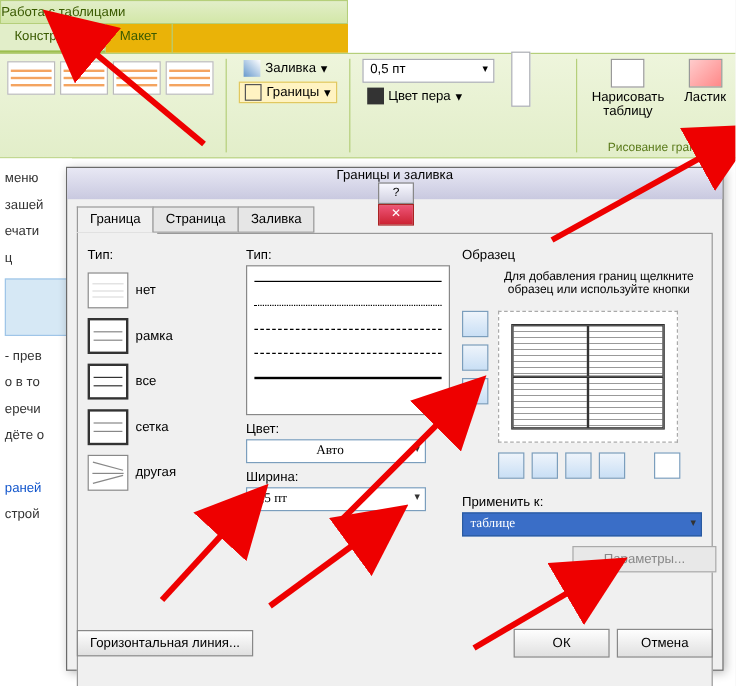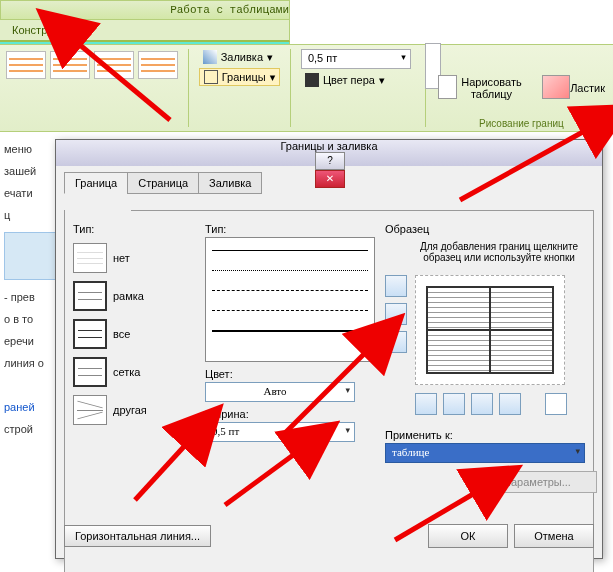--- a/index.html
+++ b/index.html
@@ -1,46 +1,46 @@
 <!DOCTYPE html>
 <html><head>
 <meta charset="utf-8">
 <style>
   * { box-sizing: border-box; margin: 0; padding: 0; font-family: "Segoe UI", Tahoma, sans-serif; font-size: 11px; }
   body { width: 613px; height: 572px; background: #fff; overflow: hidden; position: relative; }
 
   
-  .ribbon-title { position: absolute; left: 0; top: 0; width: 290px; height: 20px; background: linear-gradient(#e2eec9,#d3e7a8); text-align: right; line-height: 18px; color: #3a5a00; border: 1px solid #b5cf7a; font-family: Liberation Mono, monospace; }
-  .ribbon-tabs { position: absolute; left: 0; top: 20px; width: 290px; height: 24px; display: flex; background: #5eead4; flex-direction: column; }
+  .ribbon-title { position: absolute; left: 0; top: 0; width: 290px; height: 20px; background: linear-gradient(#e2eec9,#d3e7a8); text-align: left; line-height: 18px; color: #3a5a00; border: 1px solid #b5cf7a; }
+  .ribbon-tabs { position: absolute; left: 0; top: 20px; width: 290px; height: 24px; display: flex; background: #eab308; }
   .ribbon-tab { padding: 4px 12px; border-right: 1px solid #b5cf7a; color: #3a5a00; cursor: pointer; }
   .ribbon-tab.active { background: #e2eec9; border-bottom: 2px solid #9cbf4f; }
   .ribbon-body { position: absolute; left: 0; top: 44px; width: 613px; height: 88px; background: linear-gradient(#eef5dc,#e2eec9); border-top: 1px solid #b5cf7a; border-bottom: 1px solid #b5cf7a; display: flex; }
   .style-gallery { display: flex; gap: 4px; padding: 6px; }
   .style-thumb { width: 40px; height: 28px; background: #fff; border: 1px solid #bbb; display: flex; flex-direction: column; justify-content: space-evenly; padding: 2px; }
   .style-thumb span { height: 2px; background: #f4a460; }
   .ribbon-sep { width: 1px; background: #b5cf7a; margin: 4px 4px; }
   .ribbon-group { padding: 4px 6px; display: flex; flex-direction: column; gap: 3px; }
   .ribbon-btn { display: flex; align-items: center; gap: 4px; padding: 1px 4px; cursor: pointer; }
   .small-icon { width: 14px; height: 14px; display: inline-block; }
   .ribbon-footer { position: absolute; bottom: 2px; left: 0; right: 0; text-align: center; font-size: 10px; color: #5a7a1a; }
-  .big-btn { display: flex; flex-direction: row; align-items: center; padding: 4px 8px; cursor: pointer; font-size: 10px; text-align: center; }
+  .big-btn { display: flex; flex-direction: column; align-items: center; padding: 4px 8px; cursor: pointer; font-size: 10px; text-align: center; }
   .big-btn .big-icon { width: 28px; height: 24px; border: 1px solid #999; background: #fff; margin-bottom: 2px; }
   .dialog-launch { position: absolute; right: 2px; bottom: 2px; width: 14px; height: 14px; border: 1px solid #7a9a3a; font-size: 9px; text-align: center; line-height: 12px; background: #eef5dc; cursor: pointer; }
   .line-weight { width: 110px; height: 20px; background: #fff; border: 1px solid #abadb3; padding: 2px 16px 2px 6px; position: relative; }
   .line-weight::after { content: "▾"; position: absolute; right: 4px; top: 2px; font-size: 9px; }
   .doc-bg { position: absolute; left: 0; top: 132px; width: 60px; height: 440px; background: #fff; padding: 6px 4px; color: #333; line-height: 22px; }
   .doc-band { background: #d6e8f5; border: 1px solid #9fc5e8; height: 48px; margin: 6px 0; }
 
   
   .dialog { position: absolute; left: 55px; top: 139px; width: 548px; height: 420px; background: #f0f0f0; border: 1px solid #6a6a6a; box-shadow: 2px 2px 8px rgba(0,0,0,.3); }
   .dlg-title { height: 26px; background: linear-gradient(#e8e8f4,#c9c9e0); display: flex; align-items: center; padding: 0 6px; flex-direction: column; }
   .dlg-title span { flex: 1; }
   .dlg-sysbtn { width: 30px; height: 18px; margin-left: 2px; text-align: center; line-height: 16px; border: 1px solid #888; background: linear-gradient(#f8f8ff,#d0d0e0); font-size: 10px; cursor: pointer; }
   .dlg-close { background: linear-gradient(#e57,#c23); color: #fff; border-color: #a22; }
-  .dlg-tabs { display: flex; margin: 6px 8px 16px 8px; }
+  .dlg-tabs { display: flex; margin: 6px 8px 0 8px; }
   .dlg-tab { padding: 4px 10px; border: 1px solid #999; background: #e6e6e6; margin-right: -1px; cursor: pointer; }
   .dlg-tab.active { background: #f0f0f0; border-bottom-color: #f0f0f0; }
   .dlg-pane { border: 1px solid #999; margin: 0 8px 8px 8px; height: 397px; position: relative; padding: 8px; background: #f0f0f0; }
   .dlg-pane > .active-tab-mask { position: absolute; top: -1px; left: 0; width: 66px; height: 1px; background: #f0f0f0; }
 
   .col-type { position: absolute; left: 8px; top: 6px; width: 120px; }
   .type-row { display: flex; align-items: center; margin: 8px 0; cursor: pointer; }
   .type-icon { width: 34px; height: 30px; border: 1px solid #888; background: #fff; margin-right: 6px; display: flex; flex-direction: column; justify-content: space-evenly; padding: 3px; }
   .type-icon.sel { border: 2px solid #2a6fc9; }
   .type-icon span { height: 1px; background: #888; }
@@ -142,21 +142,21 @@
 
 <div class="doc-bg">
   <div>меню</div>
   <div>зашей</div>
   <div>ечати</div>
   <div>ц</div>
   <div class="doc-band"></div>
   <div>- прев</div>
   <div>о в то</div>
   <div>еречи</div>
-  <div>линия о</div>
+  <div>дёте о</div>
   <br>
   <div style="color:#1155cc">раней</div>
   <div>строй</div>
 </div>
 
 <div class="dialog">
   <div class="dlg-title">
     <span>Границы и заливка</span>
     <div class="dlg-sysbtn">?</div>
     <div class="dlg-sysbtn dlg-close">✕</div>

